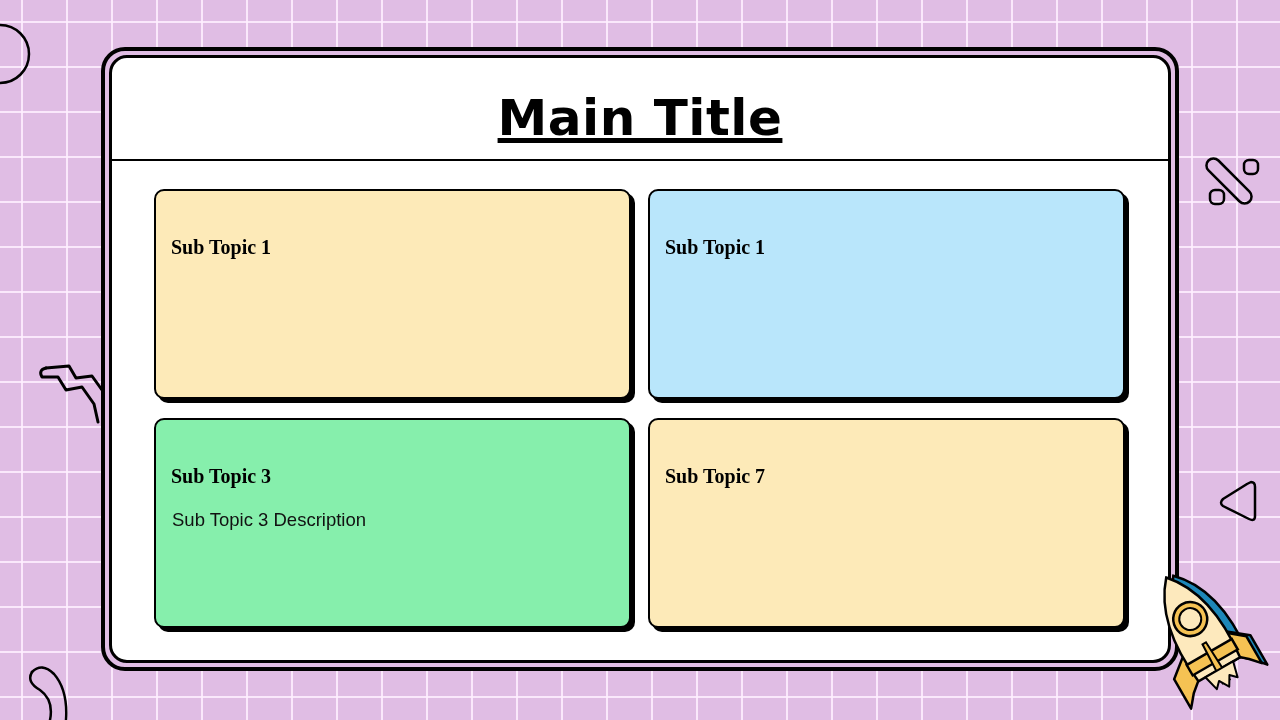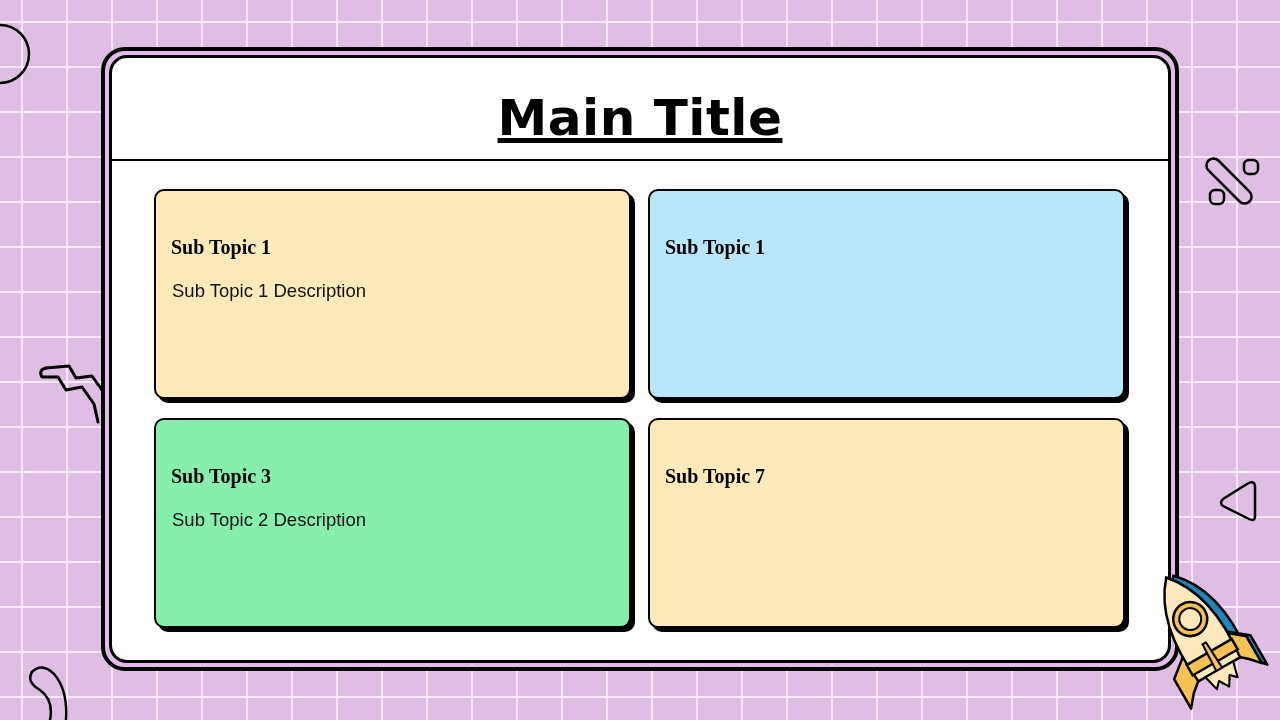--- a/index.html
+++ b/index.html
@@ -79,28 +79,27 @@
 
 <div class="frame-outer"></div>
 <div class="frame-inner">
   <div class="header">
     <div class="title">Main Title</div>
   </div>
 </div>
 
 <div class="card" style="left:154px;top:189px;background:#fdeab8">
   <div class="ct">Sub Topic 1</div>
-  <div class="cd">Sub Topic 1 Description</div>
 </div>
 <div class="card" style="left:648px;top:189px;background:#b9e6fb">
   <div class="ct">Sub Topic 1</div>
 </div>
 <div class="card" style="left:154px;top:418px;background:#86efac">
   <div class="ct">Sub Topic 3</div>
-  <div class="cd">Sub Topic 2 Description</div>
+  <div class="cd">Sub Topic 3 Description</div>
 </div>
 <div class="card" style="left:648px;top:418px;background:#fdeab8">
   <div class="ct">Sub Topic 7</div>
 </div>
 
 <svg class="deco" style="left:1140px;top:565px" width="130" height="150" viewBox="0 0 130 150">
   <g transform="rotate(-30 60 75)">
 
     <path d="M64 6 Q98 40 90 110 L44 110 Q36 40 64 6 Z" fill="#1d87b8" stroke="#000" stroke-width="2.5" transform="translate(5 0)"></path>
 

